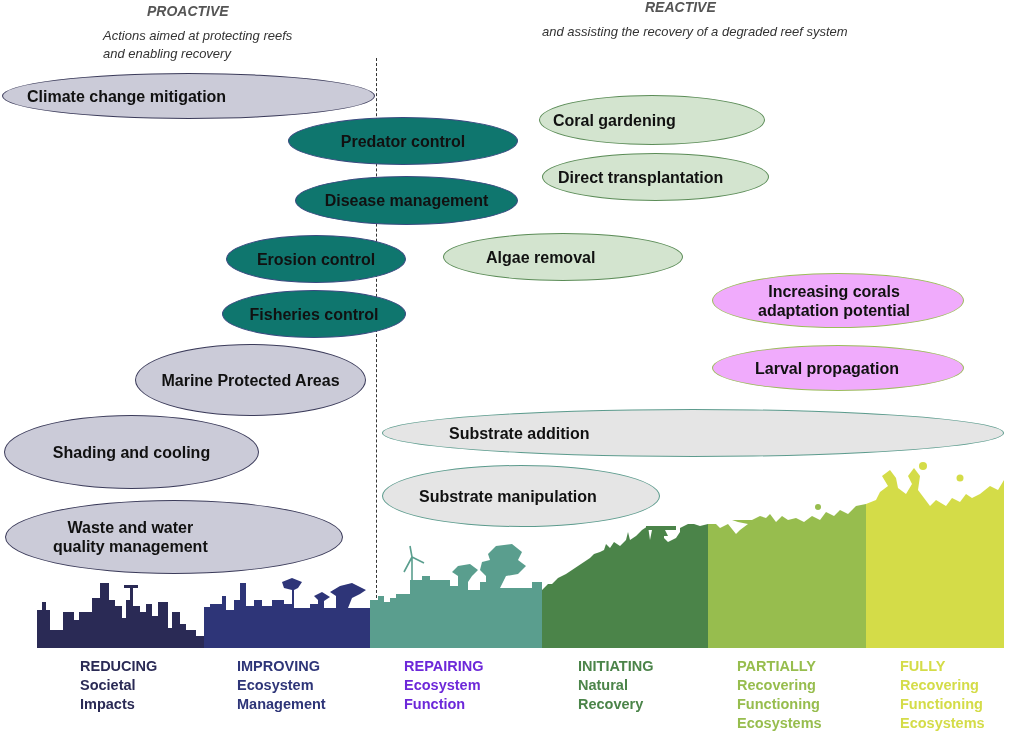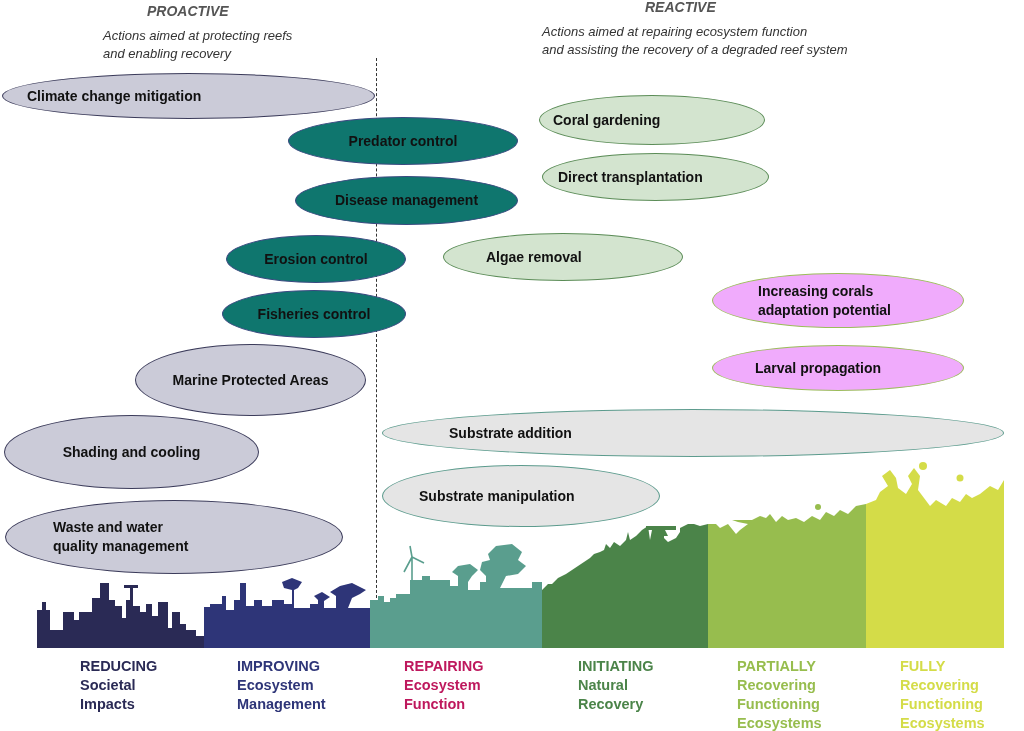--- a/index.html
+++ b/index.html
@@ -3,42 +3,41 @@
 <meta charset="utf-8">
 <style>
   html, body { margin:0; padding:0; background:#ffffff; }
   body { width:1024px; height:731px; position:relative; overflow:hidden;
          font-family:"Liberation Sans", sans-serif; }
   .hdr { position:absolute; font-style:italic; color:#333; }
   .hdr-title { font-weight:bold; font-size:14px; color:#555;text-align:center; }
   .hdr-sub { font-size:13px; line-height:18px; color:#333; }
   .ellipse { position:absolute; border-radius:50%; box-sizing:border-box;
              border:1.3px solid; display:flex; align-items:center;
-             font-weight:bold; font-size:14px; color:#111; line-height:19px; }
+             font-weight:bold; font-size:16px; color:#111; line-height:19px;text-align:center; }
   .e-gray { background:#cbcbd8; border-color:#3b3b5a; }
   .e-blue { background:#0f766e; border-color:#3a4a80; }
   .e-green { background:#d3e4cf; border-color:#5b8c57; }
   .e-lgreen { background:#f0abfc; border-color:#9bbd5a; }
   .e-teal { background:#e5e5e5; border-color:#5c9b8d; }
   .divider { position:absolute; left:376px; top:58px; width:0; height:540px;
              border-left:1.5px dashed #333; }
   .skyline { position:absolute; left:0; top:0; width:1024px; height:731px; pointer-events:none; }
   .stage { position:absolute; top:657px; font-weight:bold; font-size:14.5px; line-height:19px; }
 </style>
 </head>
 <body>
 
 <div class="hdr hdr-title" style="left:147px;top:3px;">PROACTIVE</div>
 <div class="hdr hdr-sub" style="left:103px;top:27px;">
   <div>Actions aimed at protecting reefs</div>
   <div>and enabling recovery</div>
 </div>
 <div class="hdr hdr-title" style="left:645px;top:-1px;">REACTIVE</div>
 <div class="hdr hdr-sub" style="left:542px;top:23px;">
-  <div>Actions aimed at repairing ecosystem function</div>
   <div>and assisting the recovery of a degraded reef system</div>
 </div>
 
 <svg class="skyline" viewBox="0 0 1024 731">
 
   <path fill="#2a2a55" d="M37,648 L37,610 L42,610 L42,602 L46,602 L46,610 L50,610 L50,630 L63,630 L63,612 L74,612 L74,620 L79,620 L79,612 L92,612 L92,598 L100,598 L100,583 L109,583 L109,600 L115,600 L115,606 L122,606 L122,618 L126,618 L126,600 L130,600 L130,588 L124,588 L124,585 L138,585 L138,588 L133,588 L133,606 L140,606 L140,612 L146,612 L146,604 L152,604 L152,616 L158,616 L158,602 L168,602 L168,628 L172,628 L172,612 L180,612 L180,624 L186,624 L186,630 L196,630 L196,636 L204,636 L204,648 Z"></path>
 
   <path fill="#2e3578" d="M204,648 L204,607 L210,607 L210,604 L222,604 L222,596 L226,596 L226,610 L234,610 L234,600 L240,600 L240,583 L246,583 L246,606 L254,606 L254,600 L262,600 L262,606 L272,606 L272,600 L284,600 L284,604 L292,604 L292,590 L284,588 L282,582 L292,578 L302,582 L298,588 L294,590 L294,608 L310,608 L310,604 L318,604 L318,600 L314,596 L322,592 L330,597 L324,601 L324,608 L336,608 L336,596 L330,592 L340,586 L352,583 L366,590 L360,594 L352,598 L348,608 L370,608 L370,648 Z"></path>
 
   <path fill="#5a9e8e" d="M370,648 L370,600 L378,600 L378,596 L384,596 L384,602 L390,602 L390,598 L396,598 L396,594 L410,594 L410,580 L422,580 L422,576 L430,576 L430,580 L450,580 L450,586 L458,586 L458,576 L452,572 L458,566 L470,564 L478,570 L472,576 L468,582 L468,590 L480,590 L480,582 L486,582 L486,576 L480,570 L482,562 L490,560 L488,554 L496,546 L512,544 L522,552 L518,560 L526,566 L518,574 L506,576 L500,588 L532,588 L532,582 L542,582 L542,648 Z"></path>
@@ -112,21 +111,21 @@
 <div class="stage" style="left:80px;color:#2a2a55;">
   <div>REDUCING</div>
   <div>Societal</div>
   <div>Impacts</div>
 </div>
 <div class="stage" style="left:237px;color:#2e3578;">
   <div>IMPROVING</div>
   <div>Ecosystem</div>
   <div>Management</div>
 </div>
-<div class="stage" style="left:404px;color:#be185d;">
+<div class="stage" style="left:404px;color:#6d28d9;">
   <div>REPAIRING</div>
   <div>Ecosystem</div>
   <div>Function</div>
 </div>
 <div class="stage" style="left:578px;color:#4b8449;">
   <div>INITIATING</div>
   <div>Natural</div>
   <div>Recovery</div>
 </div>
 <div class="stage" style="left:737px;color:#97bd4e;">

